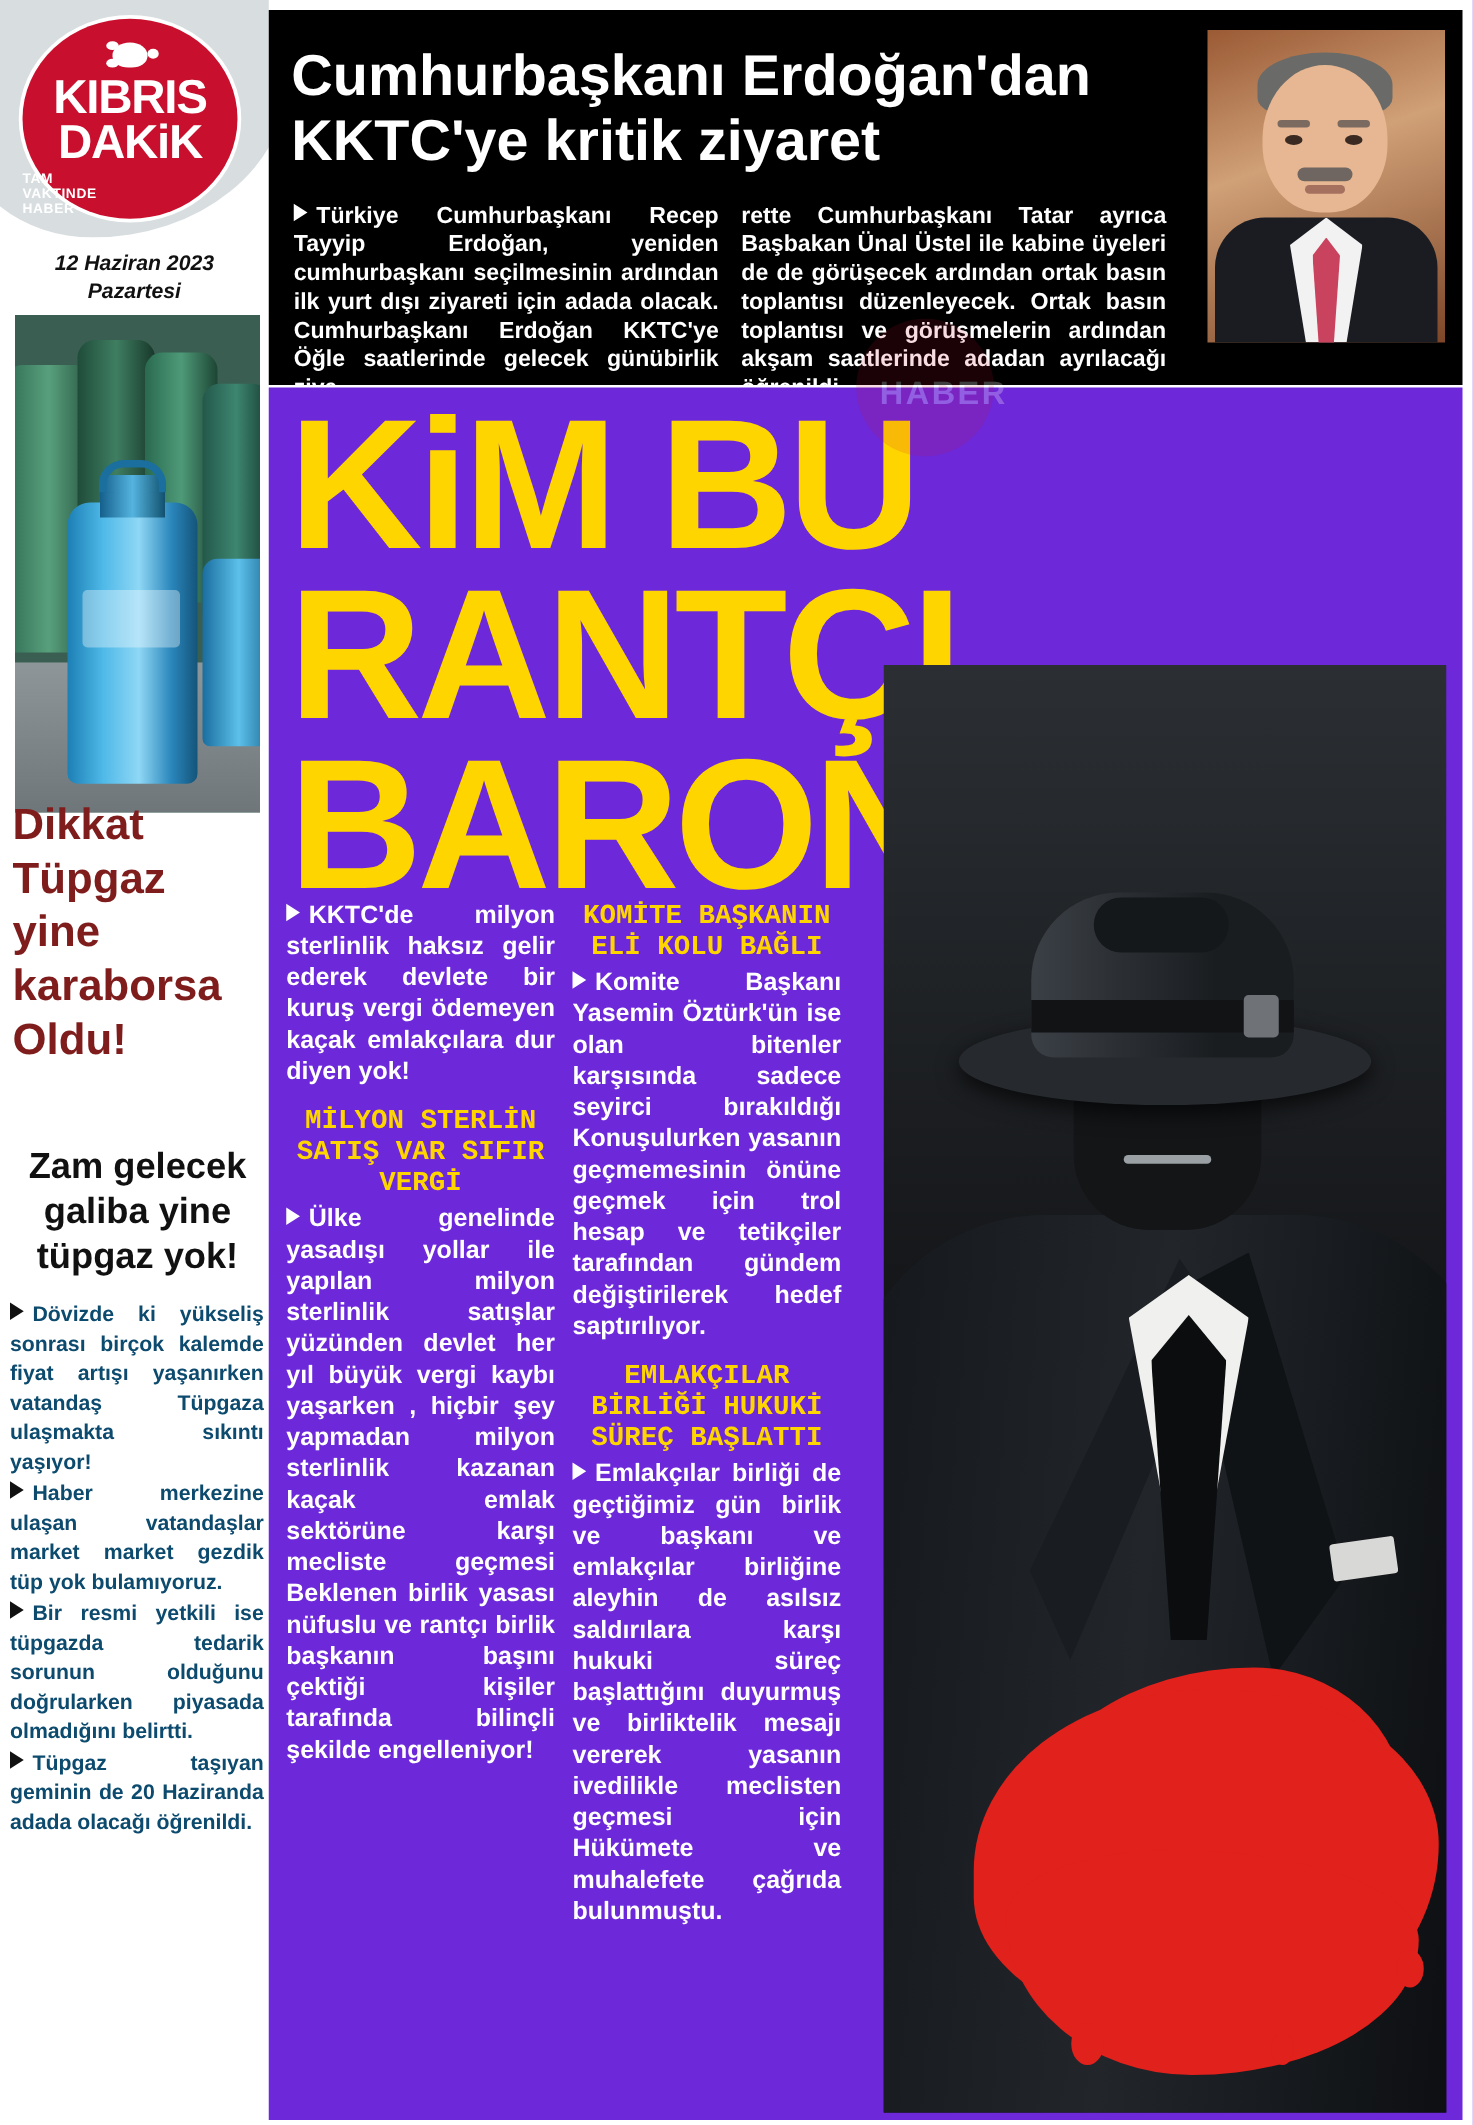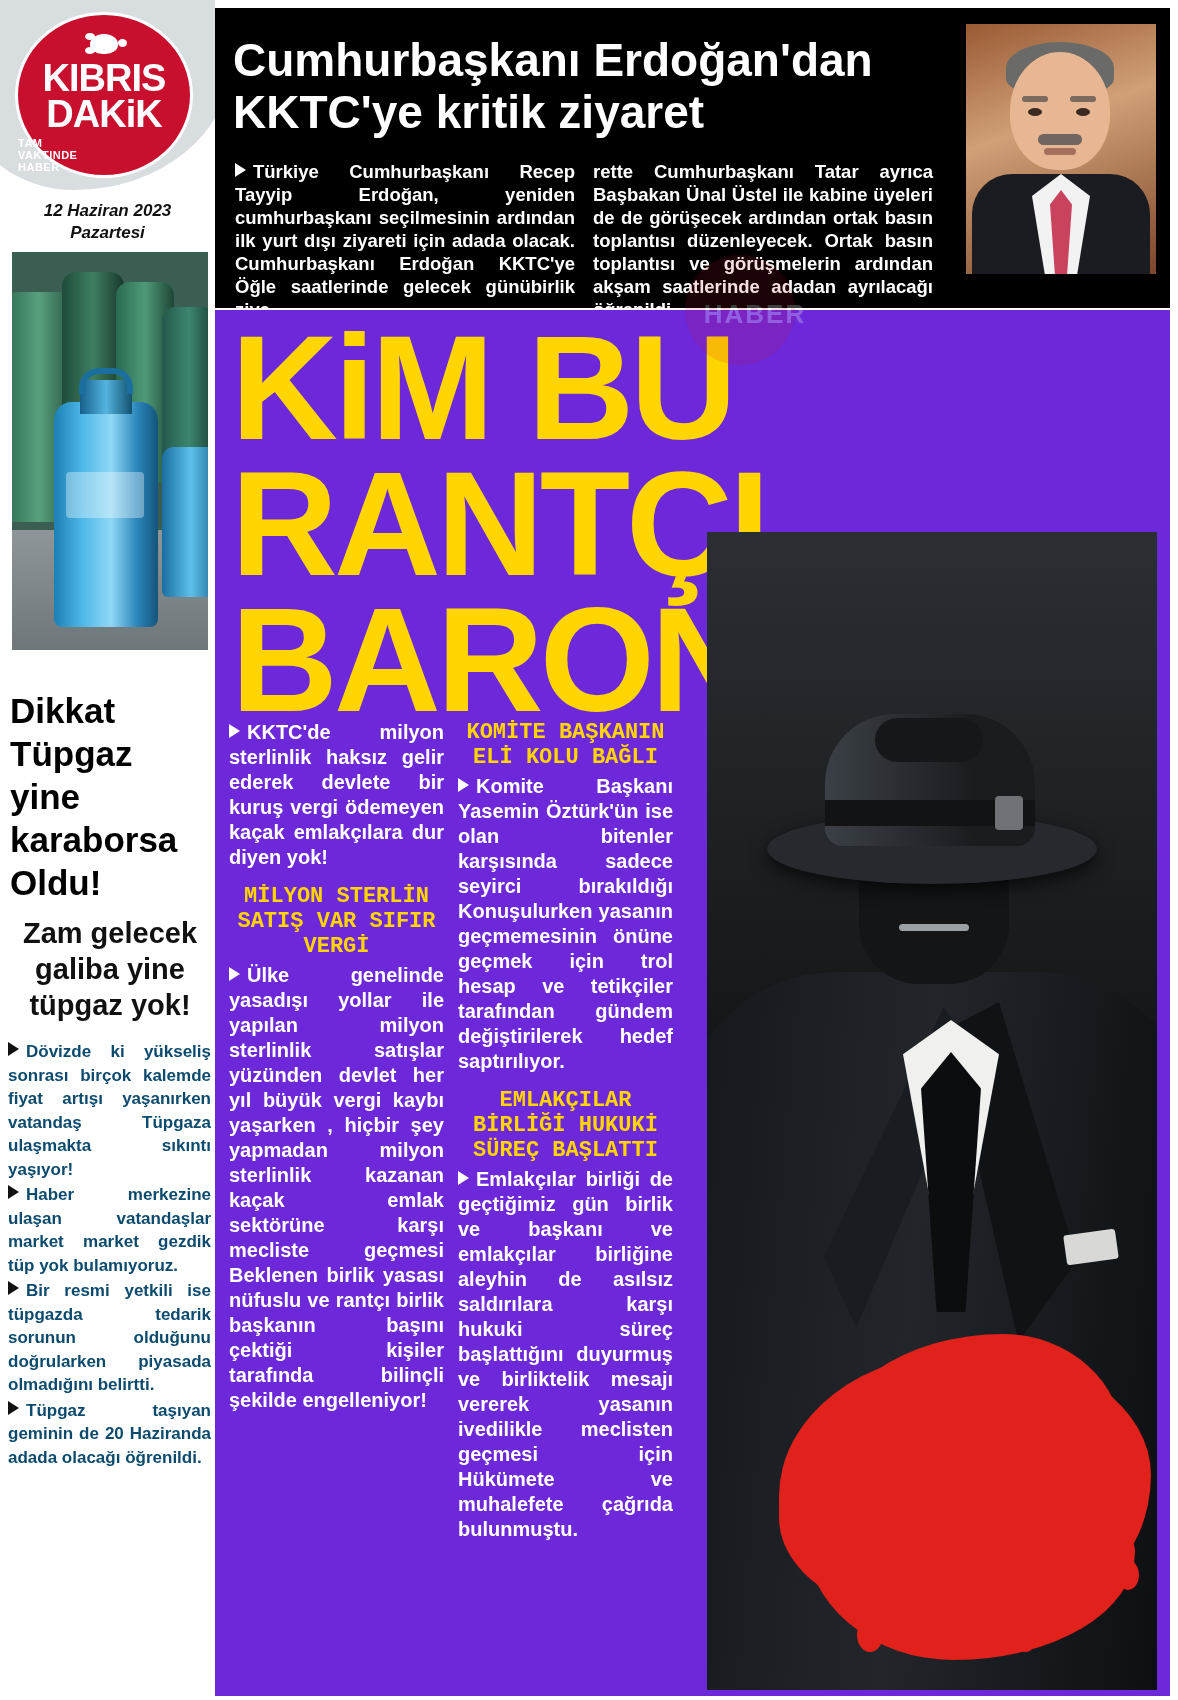--- a/index.html
+++ b/index.html
@@ -167,23 +167,23 @@
     position: absolute;
     left: 150px; top: 195px;
     width: 58px; height: 150px;
     background: linear-gradient(90deg,#1a6e9f,#5cc0ea,#17628d);
     border-radius: 12px 12px 6px 6px;
   }
 
   .left-head {
     position: absolute;
     left: 10px;
-    top: 689px;
+    top: 638px;
     width: 200px;
-    color: #000000;
+    color: #7f1d1d;
     font-size: 35px;
     line-height: 43px;
     font-weight: 700;
   }
   .left-sub {
     position: absolute;
     left: 10px;
     top: 915px;
     width: 200px;
     color: #111;

